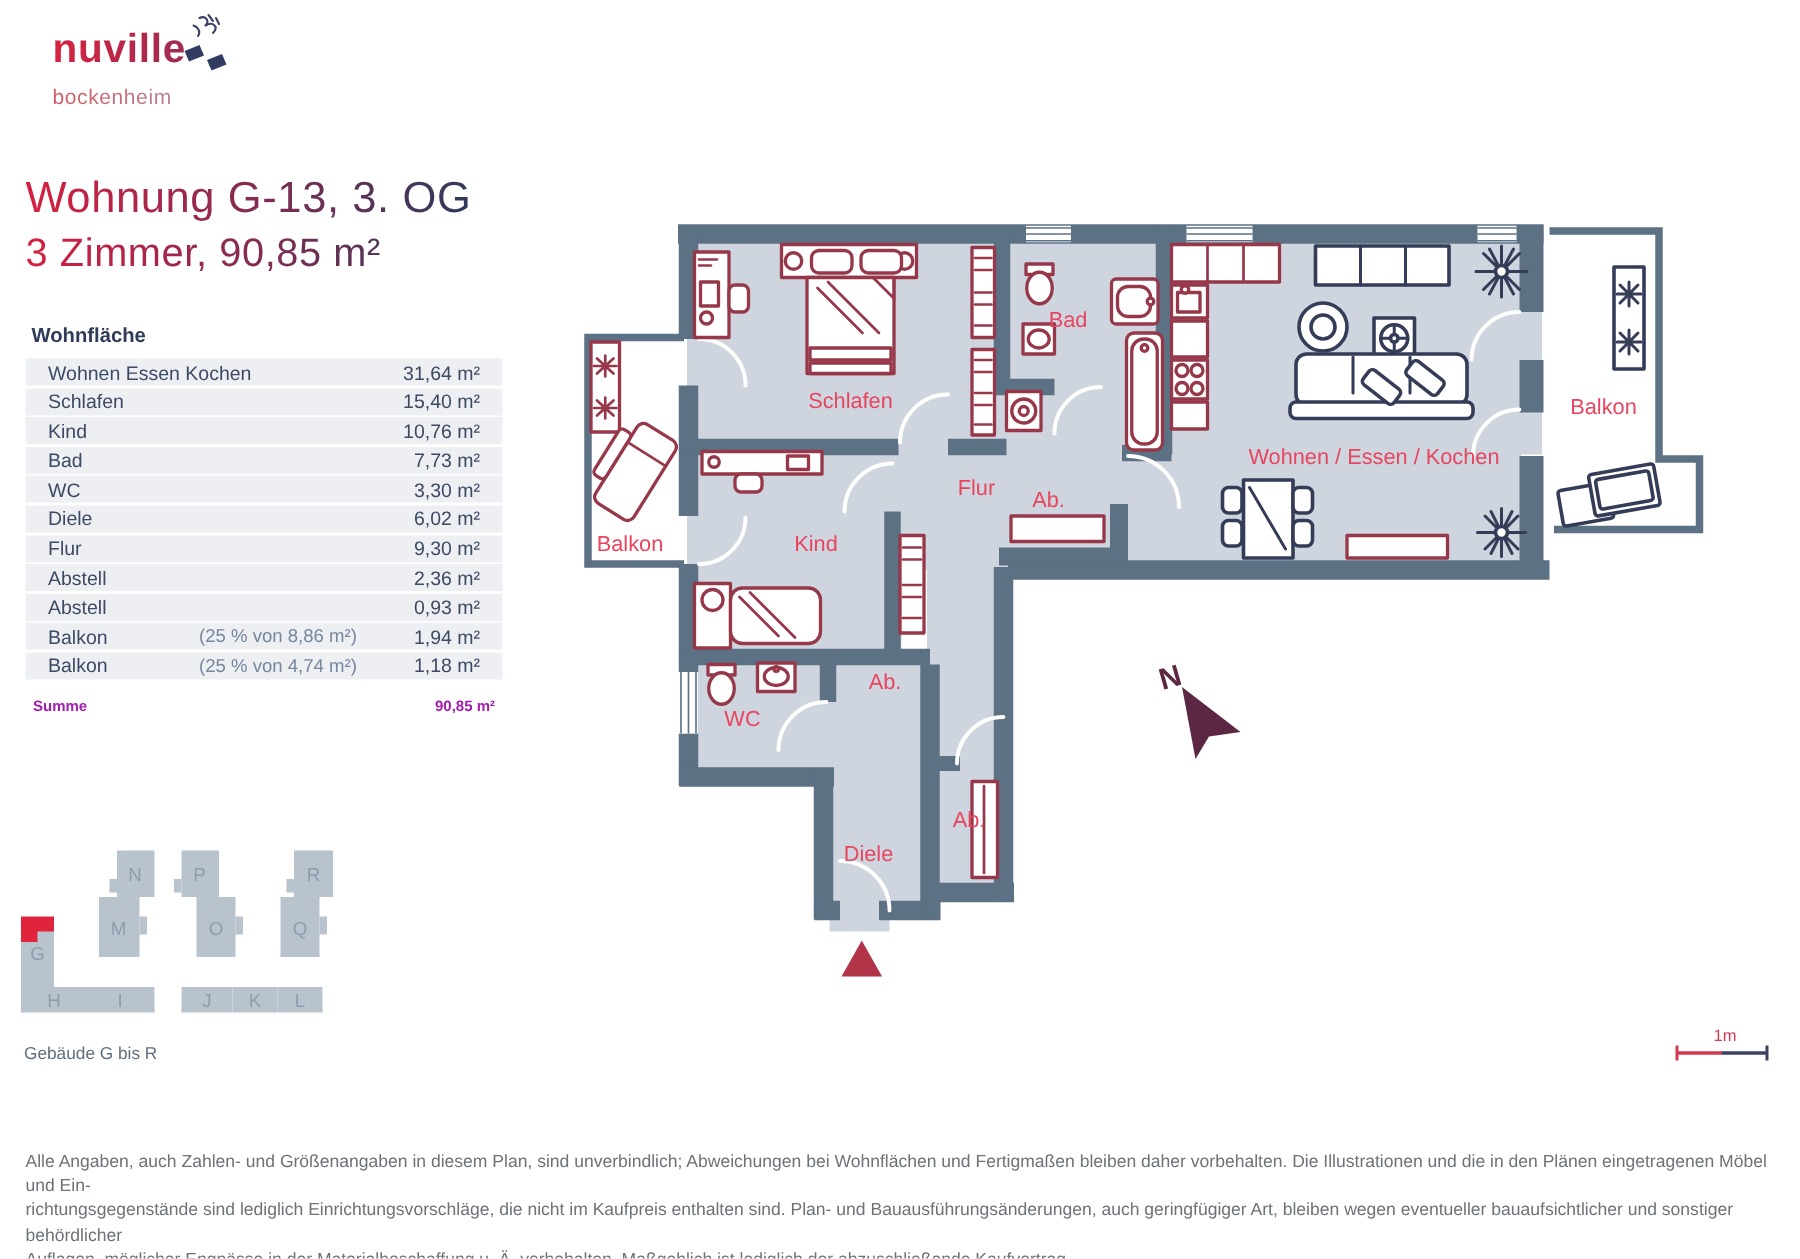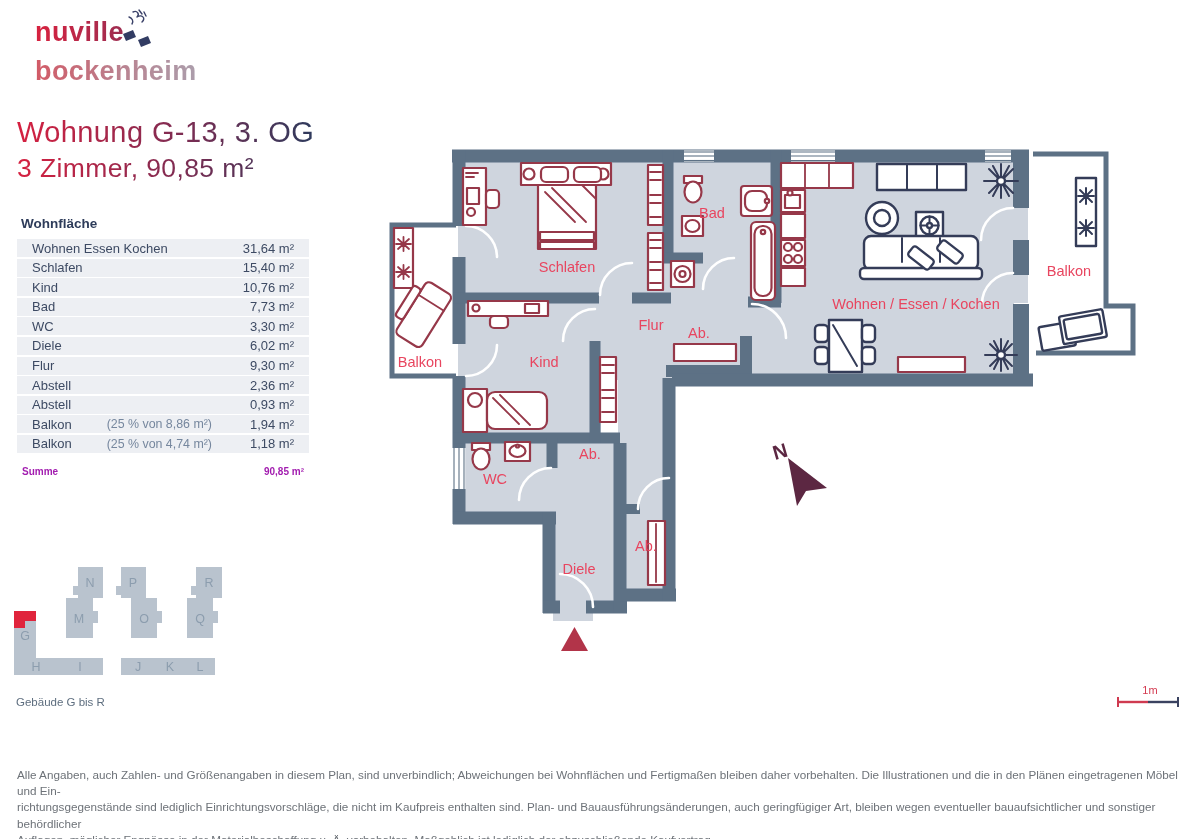--- a/index.html
+++ b/index.html
@@ -4,32 +4,32 @@
 <style>
   html,body{margin:0;padding:0;}
   body{width:1200px;height:839px;position:relative;background:#ffffff;overflow:hidden;
        font-family:"Liberation Sans", sans-serif;}
   .abs{position:absolute;}
   
   .logo{left:17px;top:17px;width:200px;height:86px;margin-left:18px;}
   .brand{font-size:27px;font-weight:bold;letter-spacing:.5px;line-height:30px;}
   .gbrand{background:linear-gradient(90deg,#d8223f 0%,#8f2f55 55%,#39406a 100%);
           -webkit-background-clip:text;background-clip:text;color:transparent;}
-  .sub{font-size:27px;font-weight:700;letter-spacing:.4px;margin-top:9px;}
+  .sub{font-size:14px;font-weight:400;letter-spacing:.4px;margin-top:9px;}
   .gsub{background:linear-gradient(90deg,#d25a66 0%,#b98492 45%,#a4abb9 100%);
         -webkit-background-clip:text;background-clip:text;color:transparent;}
   .crest{position:absolute;left:84px;top:-8px;}
   
   .titleblock{left:17px;top:114px;}
   .t1{font-size:29px;font-weight:500;letter-spacing:.4px;line-height:37px;}
   .t2{font-size:26.5px;font-weight:500;letter-spacing:.4px;line-height:34px;}
   .gtitle{background:linear-gradient(90deg,#d62040 0%,#7e2c52 55%,#2e3a5c 100%);
           -webkit-background-clip:text;background-clip:text;color:transparent;}
   
-  .area-table{left:17px;top:216px;width:292px;}
+  .area-table{left:17px;top:216px;width:318px;}
   .ahead{font-size:13.5px;font-weight:bold;color:#2e3c5a;padding-left:4px;margin-bottom:8px;}
   .arow{display:flex;align-items:center;height:18px;background:#edeff3;margin-bottom:1.6px;
         padding:0 15px;font-size:13px;color:#3d4a63;}
   .alabel{flex:1;white-space:nowrap;}
   .anote{color:#76879e;font-size:12.4px;margin-right:20px;white-space:nowrap;}
   .avalue{width:62px;text-align:right;white-space:nowrap;}
   .asum{display:flex;margin-top:13px;padding:0 5px;font-weight:bold;color:#a21caf;font-size:10px;}
   .asum .alabel{flex:1;}
   
   .plan{left:380px;top:125px;}

